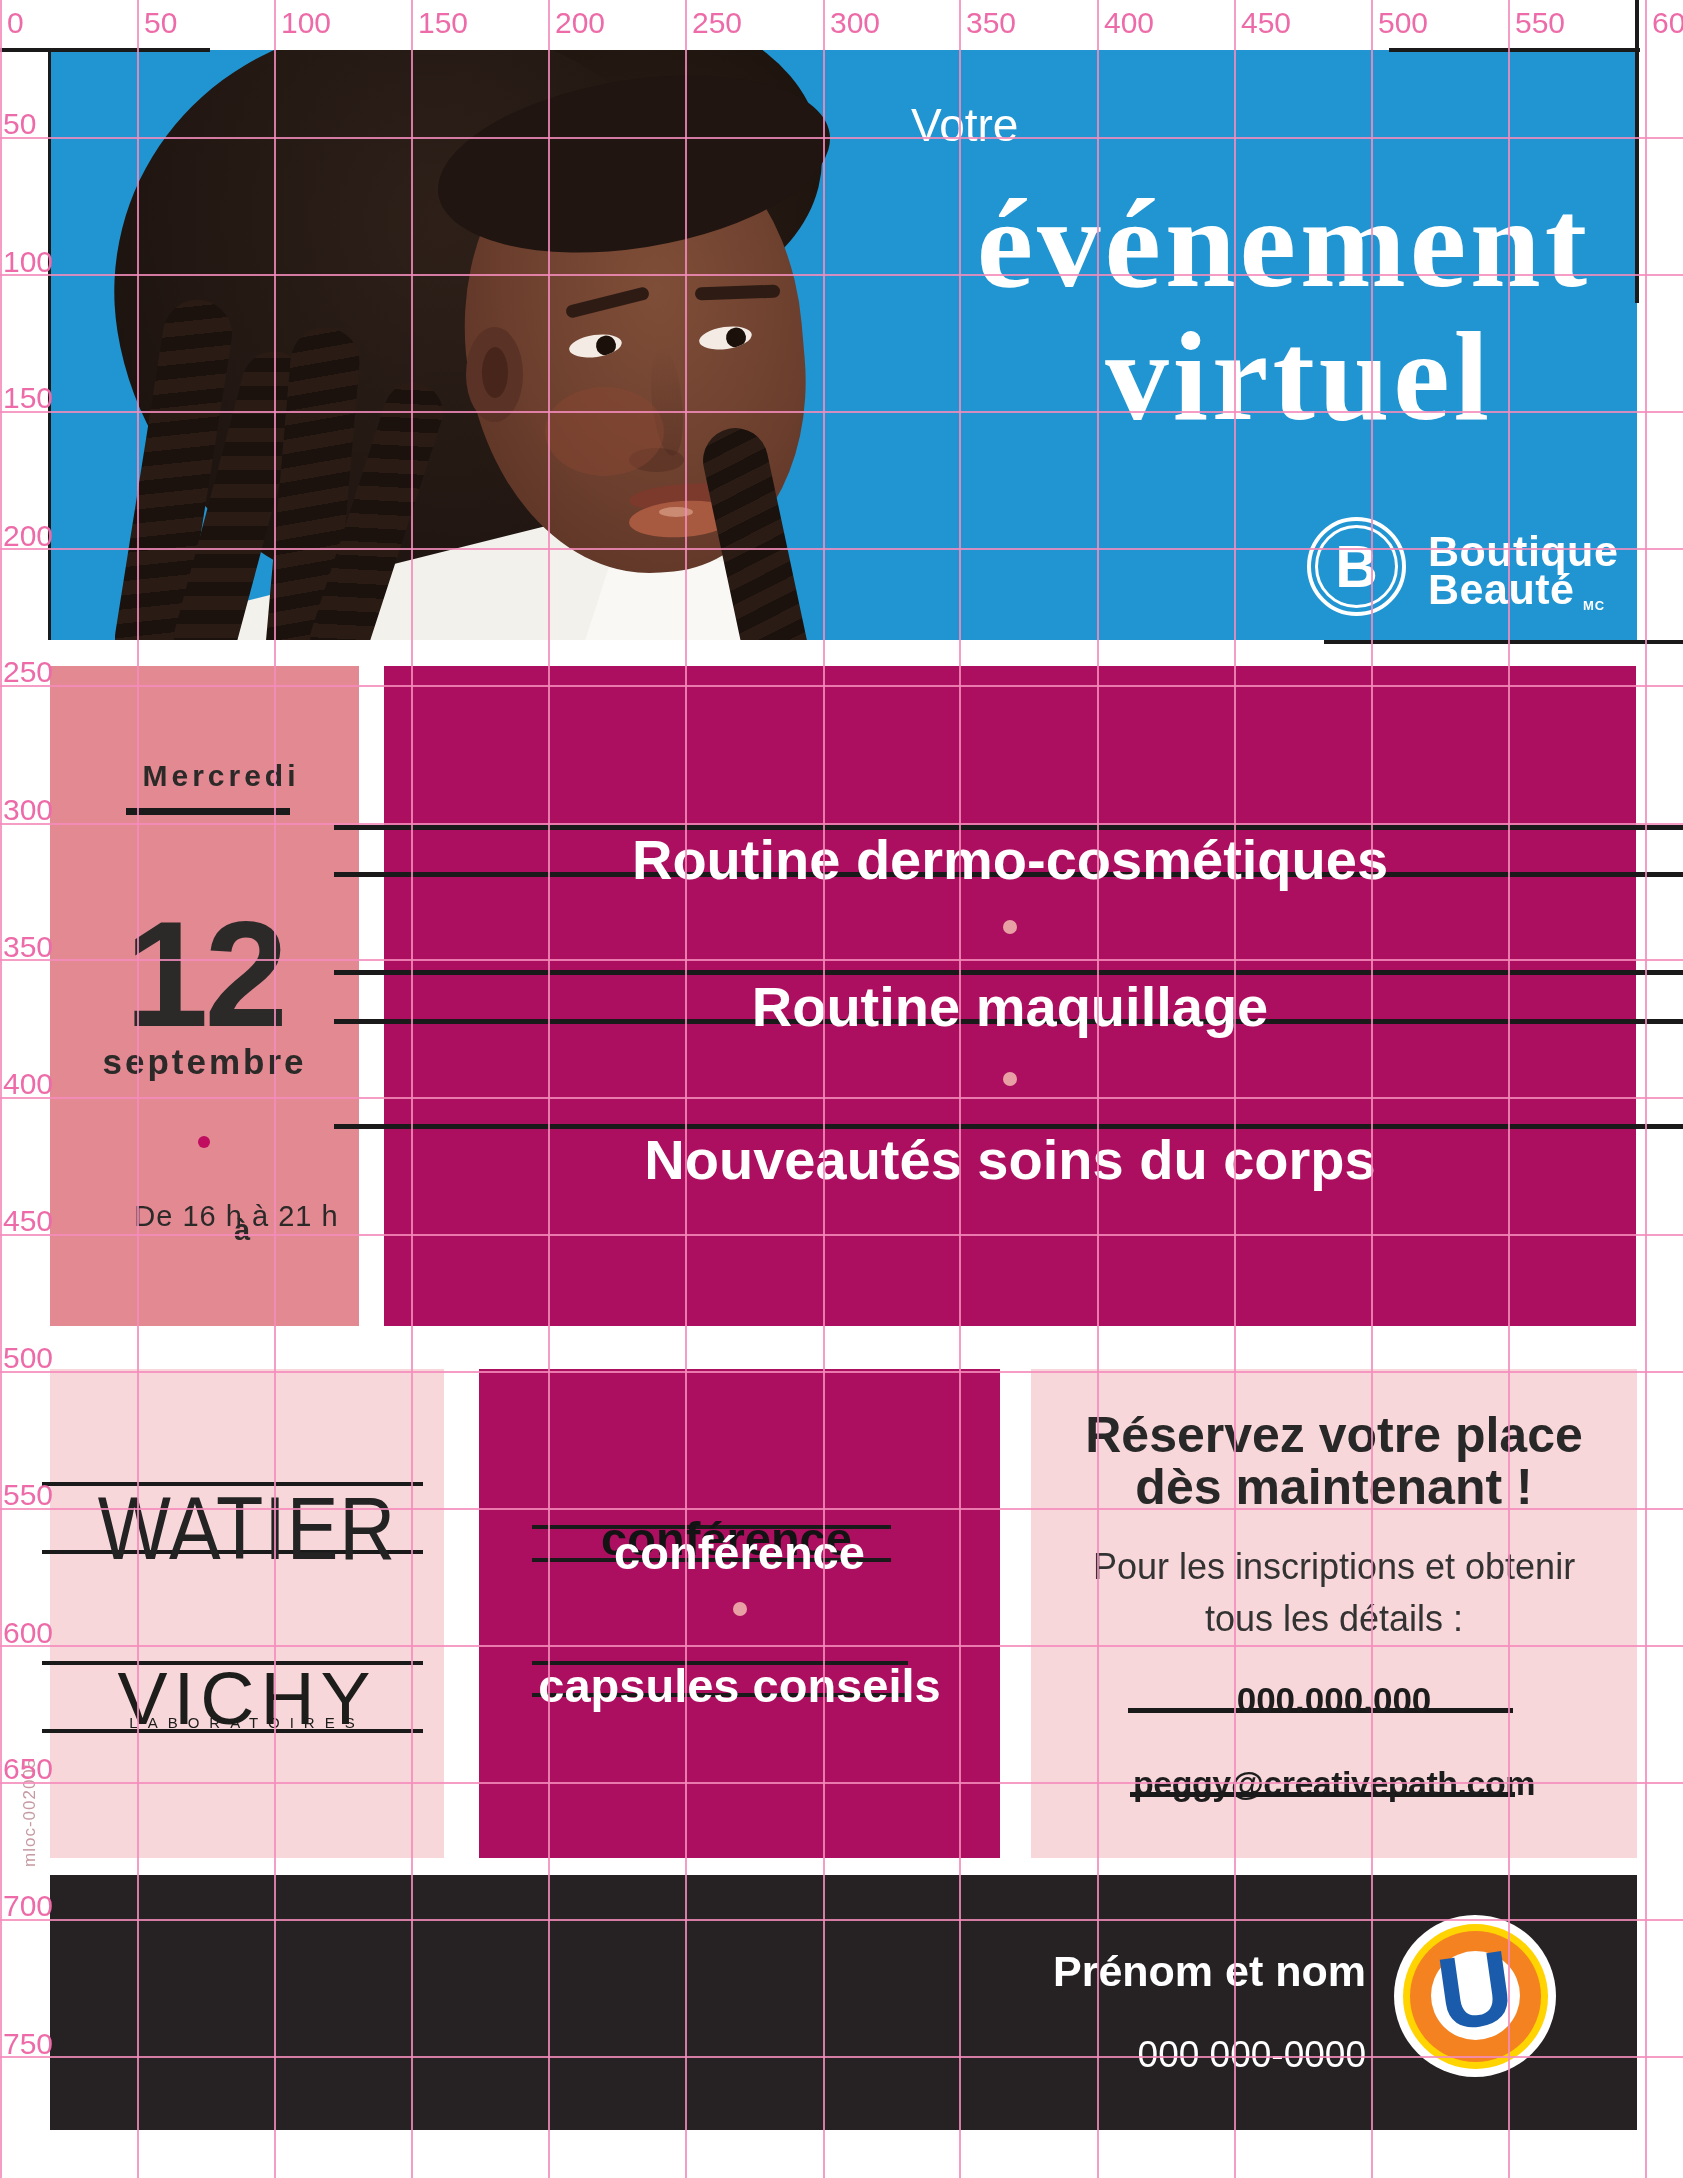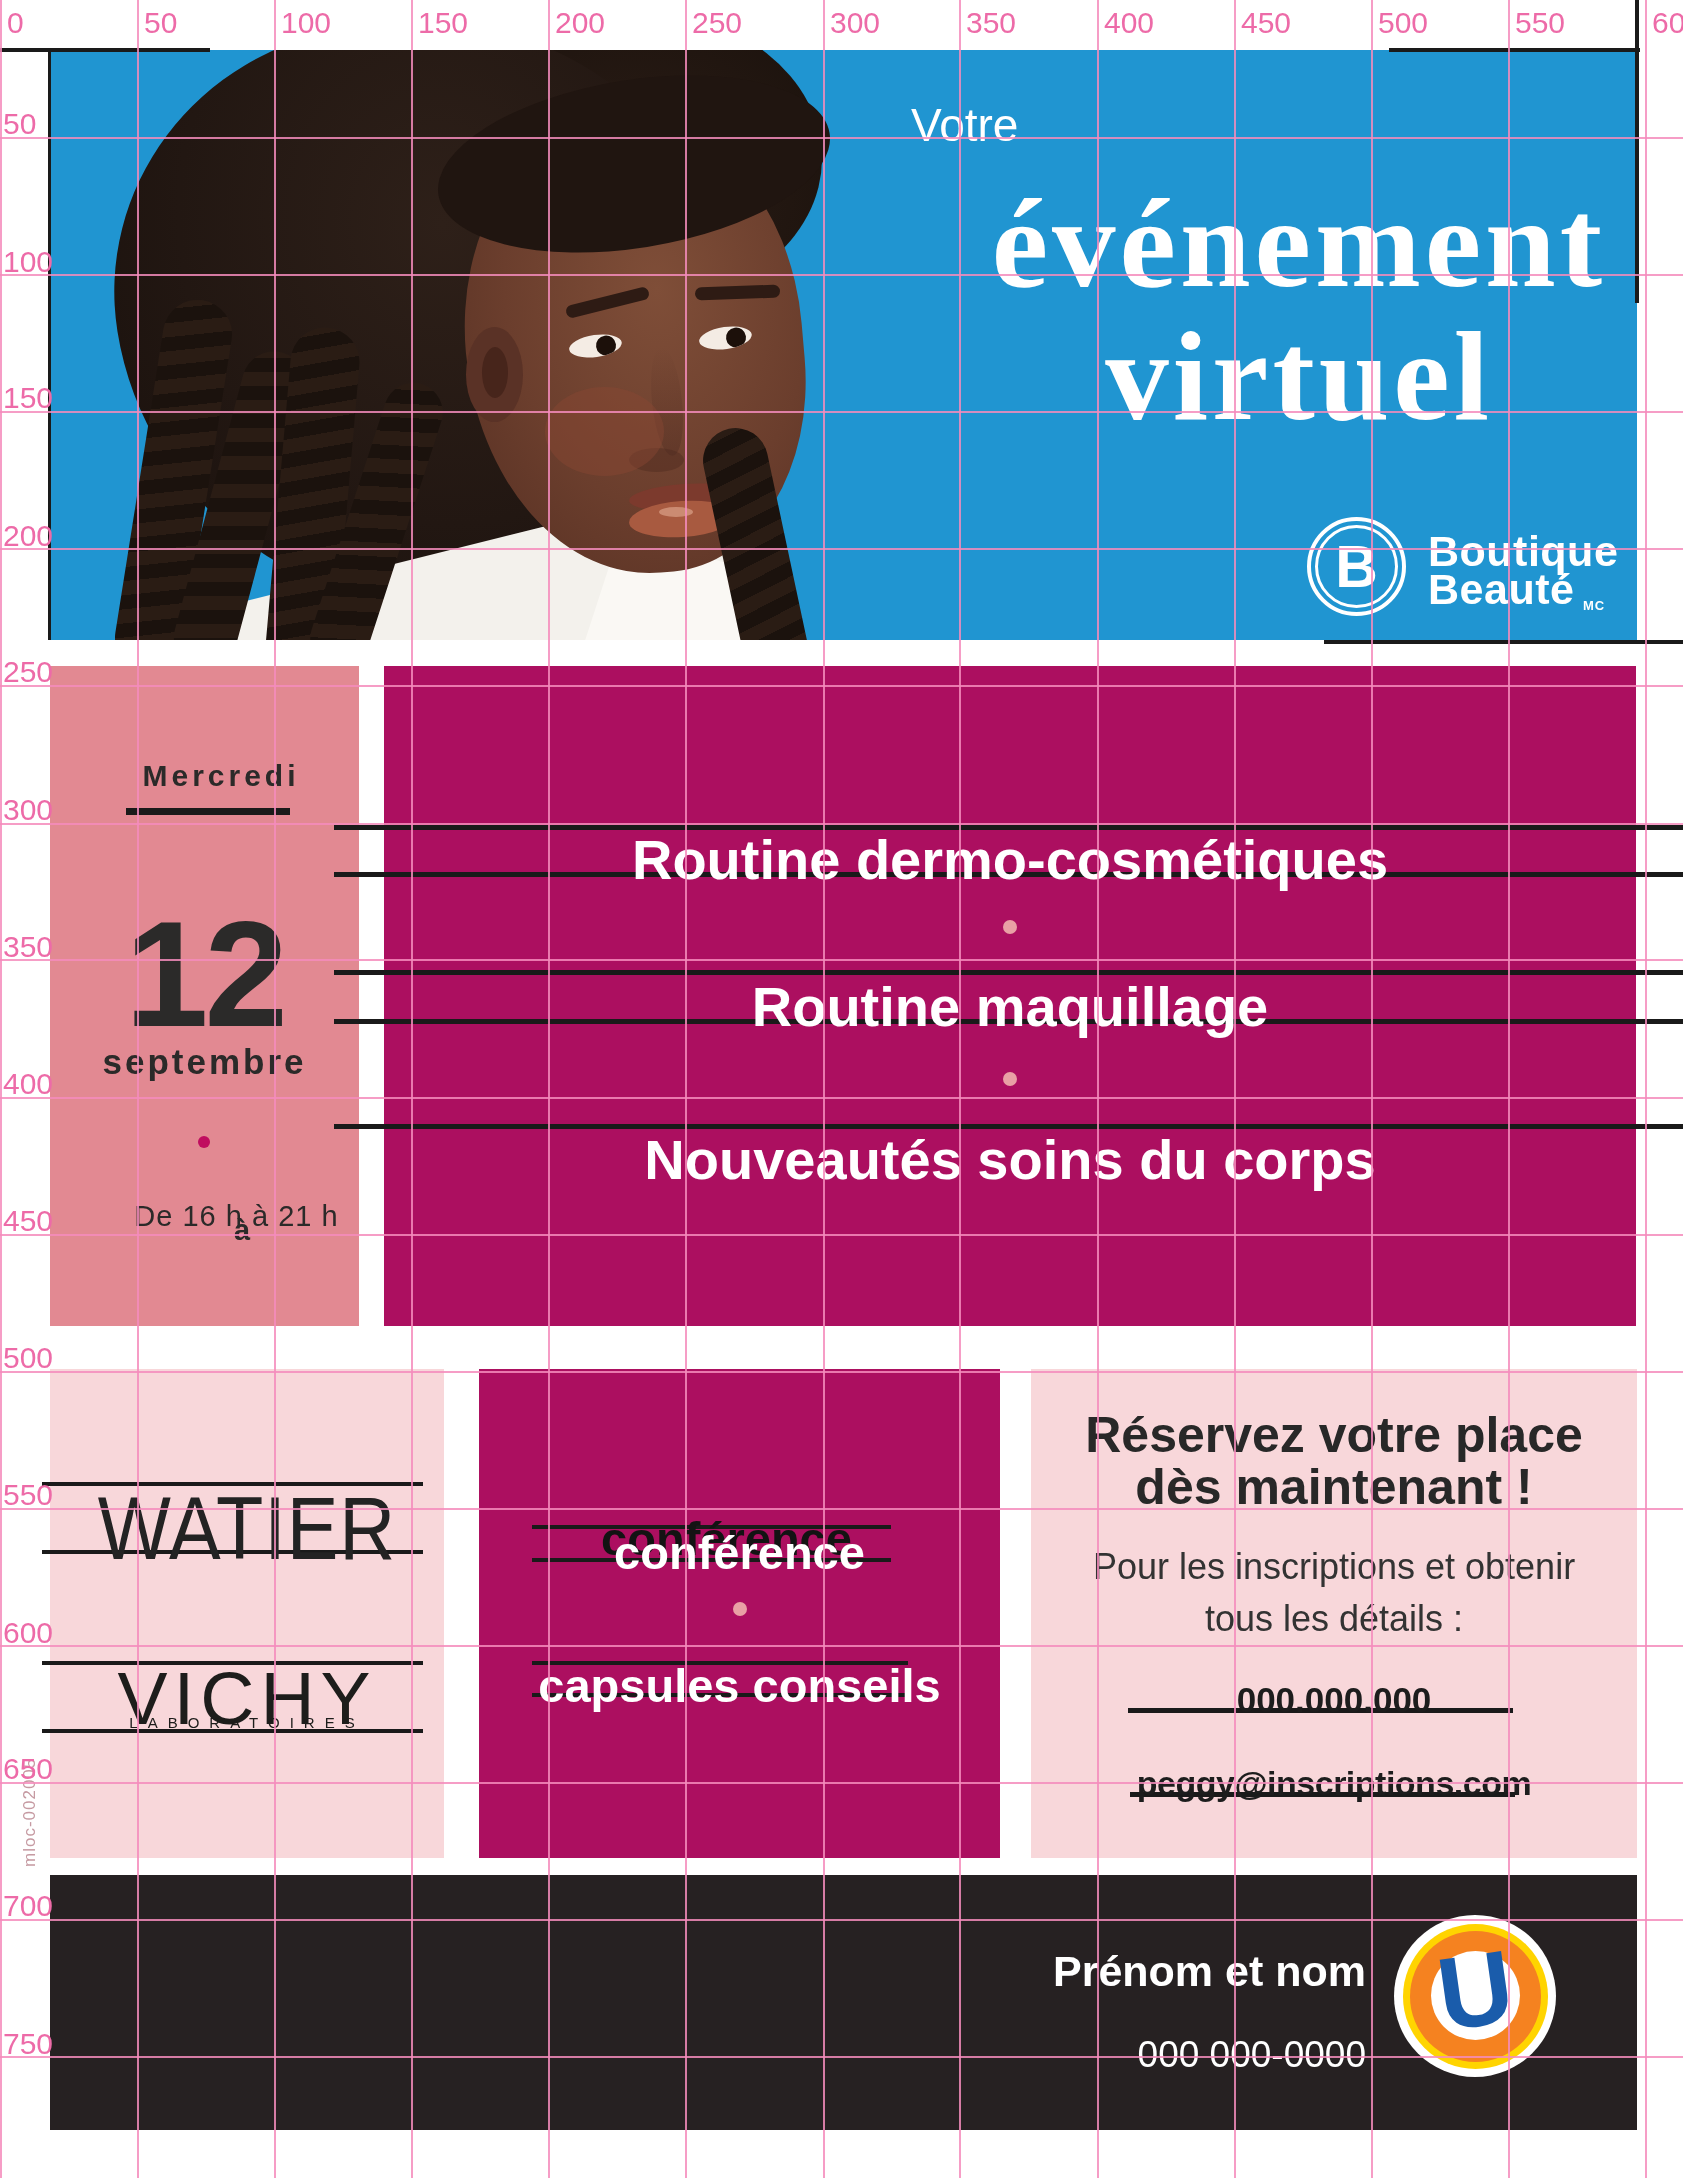--- a/index.html
+++ b/index.html
@@ -37,21 +37,21 @@
   .lip-gloss{position:absolute;left:609px;top:457px;width:34px;height:10px;border-radius:50%;background:#e8b49a;opacity:.55;}
   .braid{position:absolute;border-radius:40px;background:repeating-linear-gradient(165deg,#2a1c14 0 14px,#1b120d 14px 28px);}
   .braid.r1{left:89px;top:248px;width:69px;height:376px;transform:rotate(9deg);}
   .braid.r2{left:158px;top:297px;width:63px;height:327px;transform:rotate(15deg);}
   .braid.r3{left:228px;top:277px;width:69px;height:356px;transform:rotate(5deg);}
   .braid.r4{left:297px;top:327px;width:59px;height:297px;transform:rotate(18deg);}
   .braid.r5{left:673px;top:376px;width:65px;height:257px;transform:rotate(-12deg);}
   .kicker{position:absolute;left:861px;top:48px;font-size:46px;color:#fff;z-index:3;}
   .title-serif{position:absolute;color:#fff;font-family:"Liberation Serif",serif;font-weight:700;
                font-size:127px;letter-spacing:4px;z-index:3;white-space:nowrap;}
-  .title1{right:31px;top:121px;}
+  .title1{right:46px;top:121px;}
   .title2{right:144px;top:254px;}
   .blogo-ring{position:absolute;left:1257px;top:467px;width:91px;height:91px;border:4px solid #fff;border-radius:50%;z-index:3;}
   .blogo-ring2{position:absolute;left:1265px;top:475px;width:77px;height:77px;border:3px solid #fff;border-radius:50%;z-index:3;}
   .blogo-b{position:absolute;left:1257px;top:467px;width:99px;height:99px;display:flex;align-items:center;justify-content:center;
            color:#fff;font-size:59px;font-weight:bold;z-index:3;}
   .bname{position:absolute;left:1378px;color:#fff;font-weight:bold;font-size:43px;z-index:3;letter-spacing:0.5px;}
   .bname.l1{top:477px;} .bname.l2{top:515px;}
   .btm{position:absolute;left:1533px;top:548px;color:#fff;font-size:13px;font-weight:bold;z-index:3;letter-spacing:1px;}
   
   .box{position:absolute;z-index:1;}
@@ -204,21 +204,21 @@
   <div class="txt ctr t-conf-shadow">conférence</div>
   <div class="txt ctr t-conf">conférence</div>
   <div class="dot dot-format"></div>
   <div class="txt ctr t-caps">capsules conseils</div>
 
   <div class="txt ctr t-book-h h1">Réservez votre place</div>
   <div class="txt ctr t-book-h h2">dès maintenant !</div>
   <div class="txt ctr t-book-b b2">tous les détails :</div>
   <div class="txt ctr t-book-b b1">Pour les inscriptions et obtenir</div>
   <div class="txt ctr t-phone">000.000.000</div>
-  <div class="txt ctr t-email">peggy@inscriptions.com</div>
+  <div class="txt ctr t-email">peggy@creativepath.com</div>
 
   <div class="f-txt f-name">Prénom et nom</div>
   <div class="f-txt f-tel">000 000-0000</div>
   <div class="ulogo u-outer"></div>
   <div class="ulogo u-yellow"></div>
   <div class="ulogo u-orange"></div>
   <div class="ulogo u-inner"></div>
   <div class="u-letter">U</div>
 
   <div class="side-code">mloc-002005</div>

